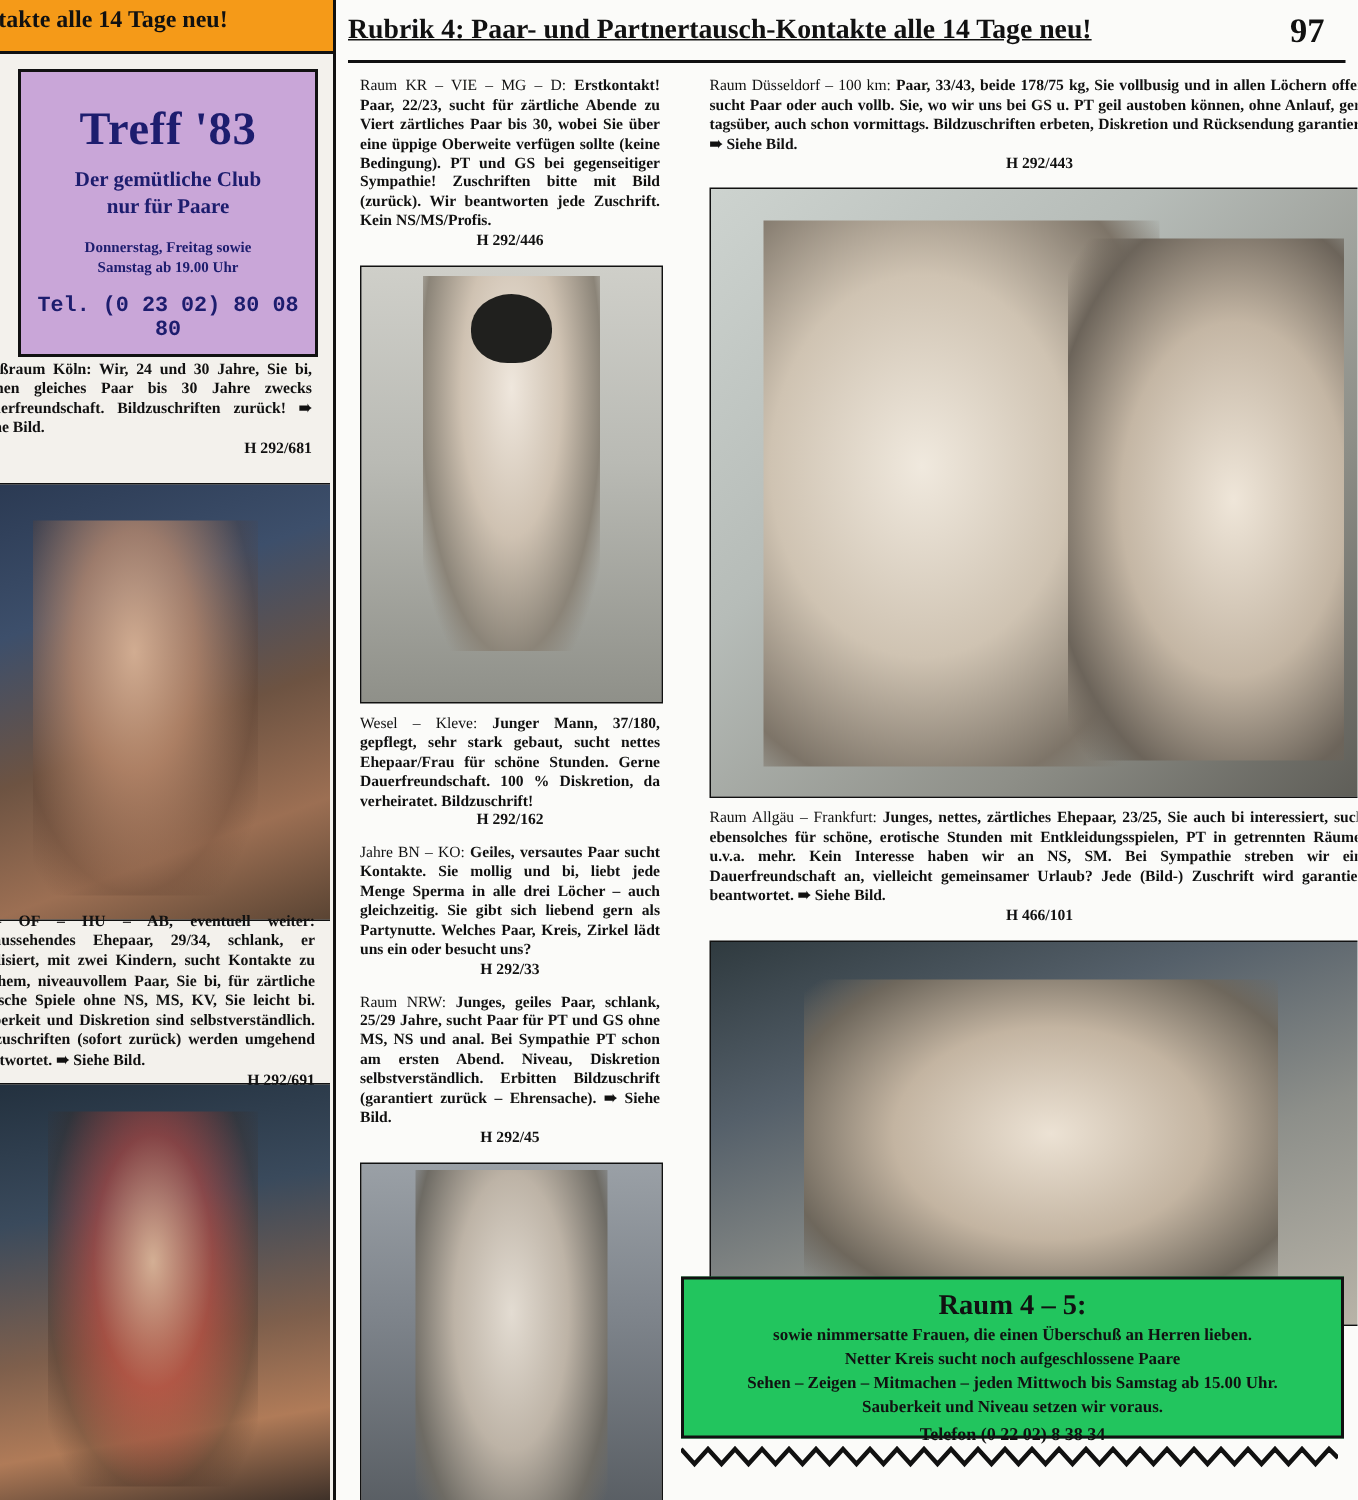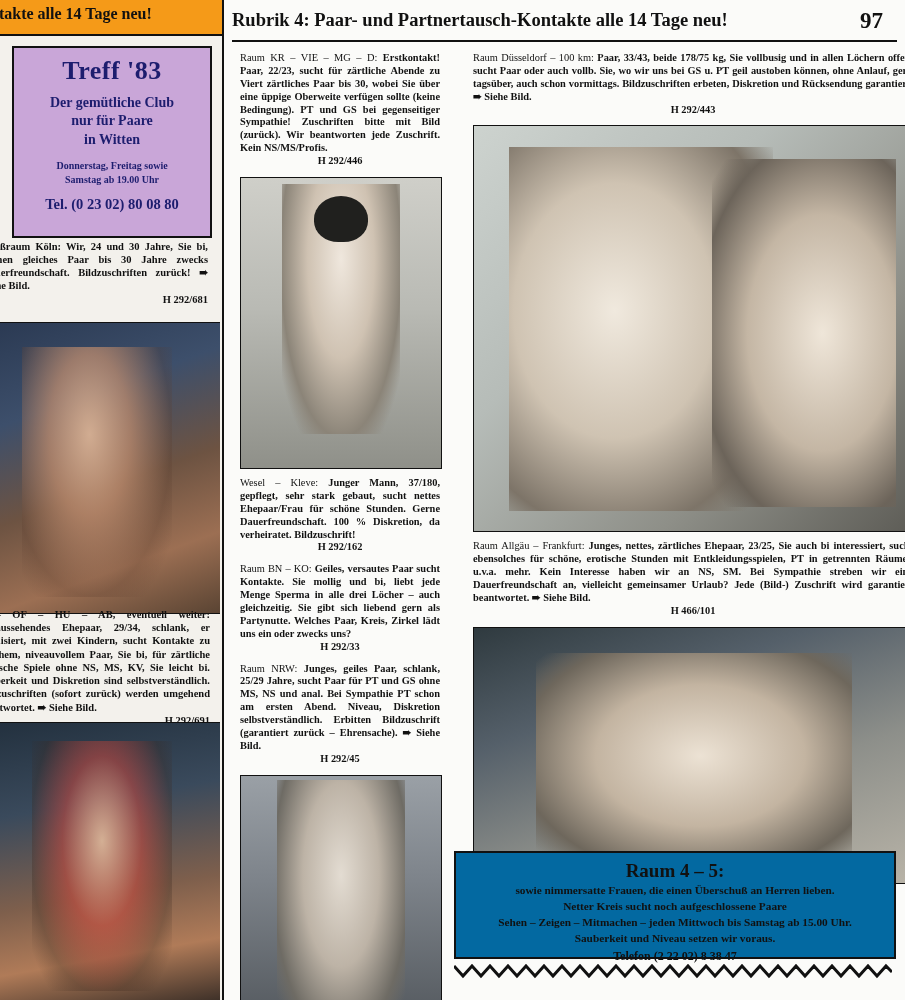--- a/index.html
+++ b/index.html
@@ -29,28 +29,28 @@
     font-weight:bold;font-size:16px;color:#111;white-space:nowrap;
     font-family:"Liberation Serif", serif;
   }
 
   .treff-box{
     position:absolute;left:12px;top:46px;width:196px;height:188px;
     background:#c9a6d8;border:2px solid #111;
     text-align:center;
   }
   .treff-title{
-    margin-top:8px;font-size:26px;font-weight:bold;color:#1d1d6e;
+    margin-top:20px;font-size:31px;font-weight:bold;color:#1d1d6e;
     font-family:"Liberation Serif", serif;letter-spacing:.5px;
   }
   .treff-sub{
     margin-top:8px;font-size:14px;font-weight:bold;color:#1d1d6e;line-height:1.32;
   }
   .treff-small{margin-top:10px;font-size:10px;font-weight:bold;color:#1d1d6e;line-height:1.35;}
-  .treff-tel{margin-top:10px;font-size:14.5px;font-weight:bold;color:#1d1d6e;}
+  .treff-tel{margin-top:10px;font-size:14.5px;font-weight:bold;color:#1d1d6e;font-family:Liberation Mono, monospace;}
 
   .lad1{
     position:absolute;left:-18px;top:240px;width:226px;
     font-size:10.5px;line-height:1.25;font-weight:bold;text-align:justify;
     color:#111;
   }
   .lad1 .ref{display:block;text-align:right;}
 
   .lphoto1{
     position:absolute;left:0;top:322px;width:220px;height:290px;
@@ -79,21 +79,21 @@
     content:"";position:absolute;left:32px;top:18px;width:140px;height:250px;
     background:radial-gradient(ellipse at 50% 40%, rgba(225,185,155,.9) 0%, rgba(200,70,60,.55) 40%, rgba(60,40,30,.3) 72%, rgba(0,0,0,0) 88%);
   }
 
   
   .main{position:absolute;left:224px;top:0;width:681px;height:1000px;}
   .pagehead{
     position:absolute;left:8px;top:10px;width:665px;height:30px;
   }
   .pagehead .htitle{
-    font-size:18.5px;font-weight:bold;color:#111;white-space:nowrap;
+    font-size:18.5px;font-weight:bold;color:#111;white-space:nowrap;text-decoration:underline;
   }
   .pagehead .pnum{
     position:absolute;right:14px;top:-2px;font-size:23px;font-weight:bold;color:#111;
   }
   .headrule{
     position:absolute;left:8px;top:40px;width:665px;height:2px;background:#111;
   }
 
   .col{position:absolute;}
   .colA{left:16px;top:52px;width:200px;}
@@ -138,21 +138,21 @@
   }
 
   .ph-b2{width:440px;height:255px;background:linear-gradient(160deg,#2f3a3f 0%,#55606a 30%,#8d8f8a 62%,#b9b4a8 100%);}
   .ph-b2::before{
     content:"";position:absolute;left:14%;top:10%;width:72%;height:84%;
     background:radial-gradient(ellipse at 52% 48%, #ece2d4 0%, #c3b4a1 45%, #6e675c 78%, rgba(0,0,0,0) 93%);
   }
 
   .raumbox{
     position:absolute;left:230px;top:851px;width:438px;height:104px;
-    border:2px solid #111;background:#0369a1;text-align:center;
+    border:2px solid #111;background:#22c55e;text-align:center;
   }
   .raumbox .rb-title{margin-top:7px;font-size:19px;font-weight:bold;color:#111;}
   .raumbox .rb-line{font-size:11.3px;font-weight:bold;color:#111;line-height:1.42;}
   .raumbox .rb-tel{font-size:12px;font-weight:bold;color:#111;margin-top:3px;}
 
   .zigzag{
     position:absolute;left:230px;top:963px;width:438px;height:16px;
   }
 </style>
 </head>
@@ -163,21 +163,20 @@
   <div class="left-strip">
     <div class="lstrip-head">
       <span>ontakte alle 14 Tage neu!</span>
     </div>
 
     <div class="treff-box">
       <div class="treff-title">Treff '83</div>
       <div class="treff-sub">
         <div>Der gemütliche Club</div>
         <div>nur für Paare</div>
-        <div>in Witten</div>
       </div>
       <div class="treff-small">
         <div>Donnerstag, Freitag sowie</div>
         <div>Samstag ab 19.00 Uhr</div>
       </div>
       <div class="treff-tel">Tel. (0 23 02) 80 08 80</div>
     </div>
 
     <div class="lad1">
       <span>Großraum Köln: Wir, 24 und 30 Jahre, Sie bi, suchen gleiches Paar bis 30 Jahre zwecks Dauerfreundschaft. Bildzuschriften zurück! ➠ Siehe Bild.</span>
@@ -210,21 +209,21 @@
       </div>
 
       <div class="photo ph-a1"></div>
 
       <div class="ad">
         <b class="lead">Wesel – Kleve:</b><span> Junger Mann, 37/180, gepflegt, sehr stark gebaut, sucht nettes Ehepaar/Frau für schöne Stunden. Gerne Dauerfreundschaft. 100 % Diskretion, da verheiratet. Bildzuschrift!</span>
         <span class="ref">H 292/162</span>
       </div>
 
       <div class="ad">
-        <b class="lead">Raum BN – KO:</b><span> Geiles, versautes Paar sucht Kontakte. Sie mollig und bi, liebt jede Menge Sperma in alle drei Löcher – auch gleichzeitig. Sie gibt sich liebend gern als Partynutte. Welches Paar, Kreis, Zirkel lädt uns ein oder zwecks uns?</span>
+        <b class="lead">Jahre BN – KO:</b><span> Geiles, versautes Paar sucht Kontakte. Sie mollig und bi, liebt jede Menge Sperma in alle drei Löcher – auch gleichzeitig. Sie gibt sich liebend gern als Partynutte. Welches Paar, Kreis, Zirkel lädt uns ein oder besucht uns?</span>
         <span class="ref">H 292/33</span>
       </div>
 
       <div class="ad">
         <b class="lead">Raum NRW:</b><span> Junges, geiles Paar, schlank, 25/29 Jahre, sucht Paar für PT und GS ohne MS, NS und anal. Bei Sympathie PT schon am ersten Abend. Niveau, Diskretion selbstverständlich. Erbitten Bildzuschrift (garantiert zurück – Ehrensache). ➠ Siehe Bild.</span>
         <span class="ref">H 292/45</span>
       </div>
 
       <div class="photo ph-a2"></div>
 
@@ -247,21 +246,21 @@
       <div class="photo ph-b2"></div>
 
     </div>
 
     <div class="raumbox">
       <div class="rb-title">Raum 4 – 5:</div>
       <div class="rb-line">sowie nimmersatte Frauen, die einen Überschuß an Herren lieben.</div>
       <div class="rb-line">Netter Kreis sucht noch aufgeschlossene Paare</div>
       <div class="rb-line">Sehen – Zeigen – Mitmachen – jeden Mittwoch bis Samstag ab 15.00 Uhr.</div>
       <div class="rb-line">Sauberkeit und Niveau setzen wir voraus.</div>
-      <div class="rb-tel">Telefon (2 22 02) 8 38 47</div>
+      <div class="rb-tel">Telefon (0 22 02) 8 38 34</div>
     </div>
 
     <svg class="zigzag" viewBox="0 0 438 16" preserveAspectRatio="none">
       <polyline points="0,3 9,13 18,3 27,13 36,3 45,13 54,3 63,13 72,3 81,13 90,3 99,13 108,3 117,13 126,3 135,13 144,3 153,13 162,3 171,13 180,3 189,13 198,3 207,13 216,3 225,13 234,3 243,13 252,3 261,13 270,3 279,13 288,3 297,13 306,3 315,13 324,3 333,13 342,3 351,13 360,3 369,13 378,3 387,13 396,3 405,13 414,3 423,13 432,3 438,9" fill="none" stroke="#111" stroke-width="3"></polyline>
     </svg>
 
   </div>
 </div>
 
 </body></html>

